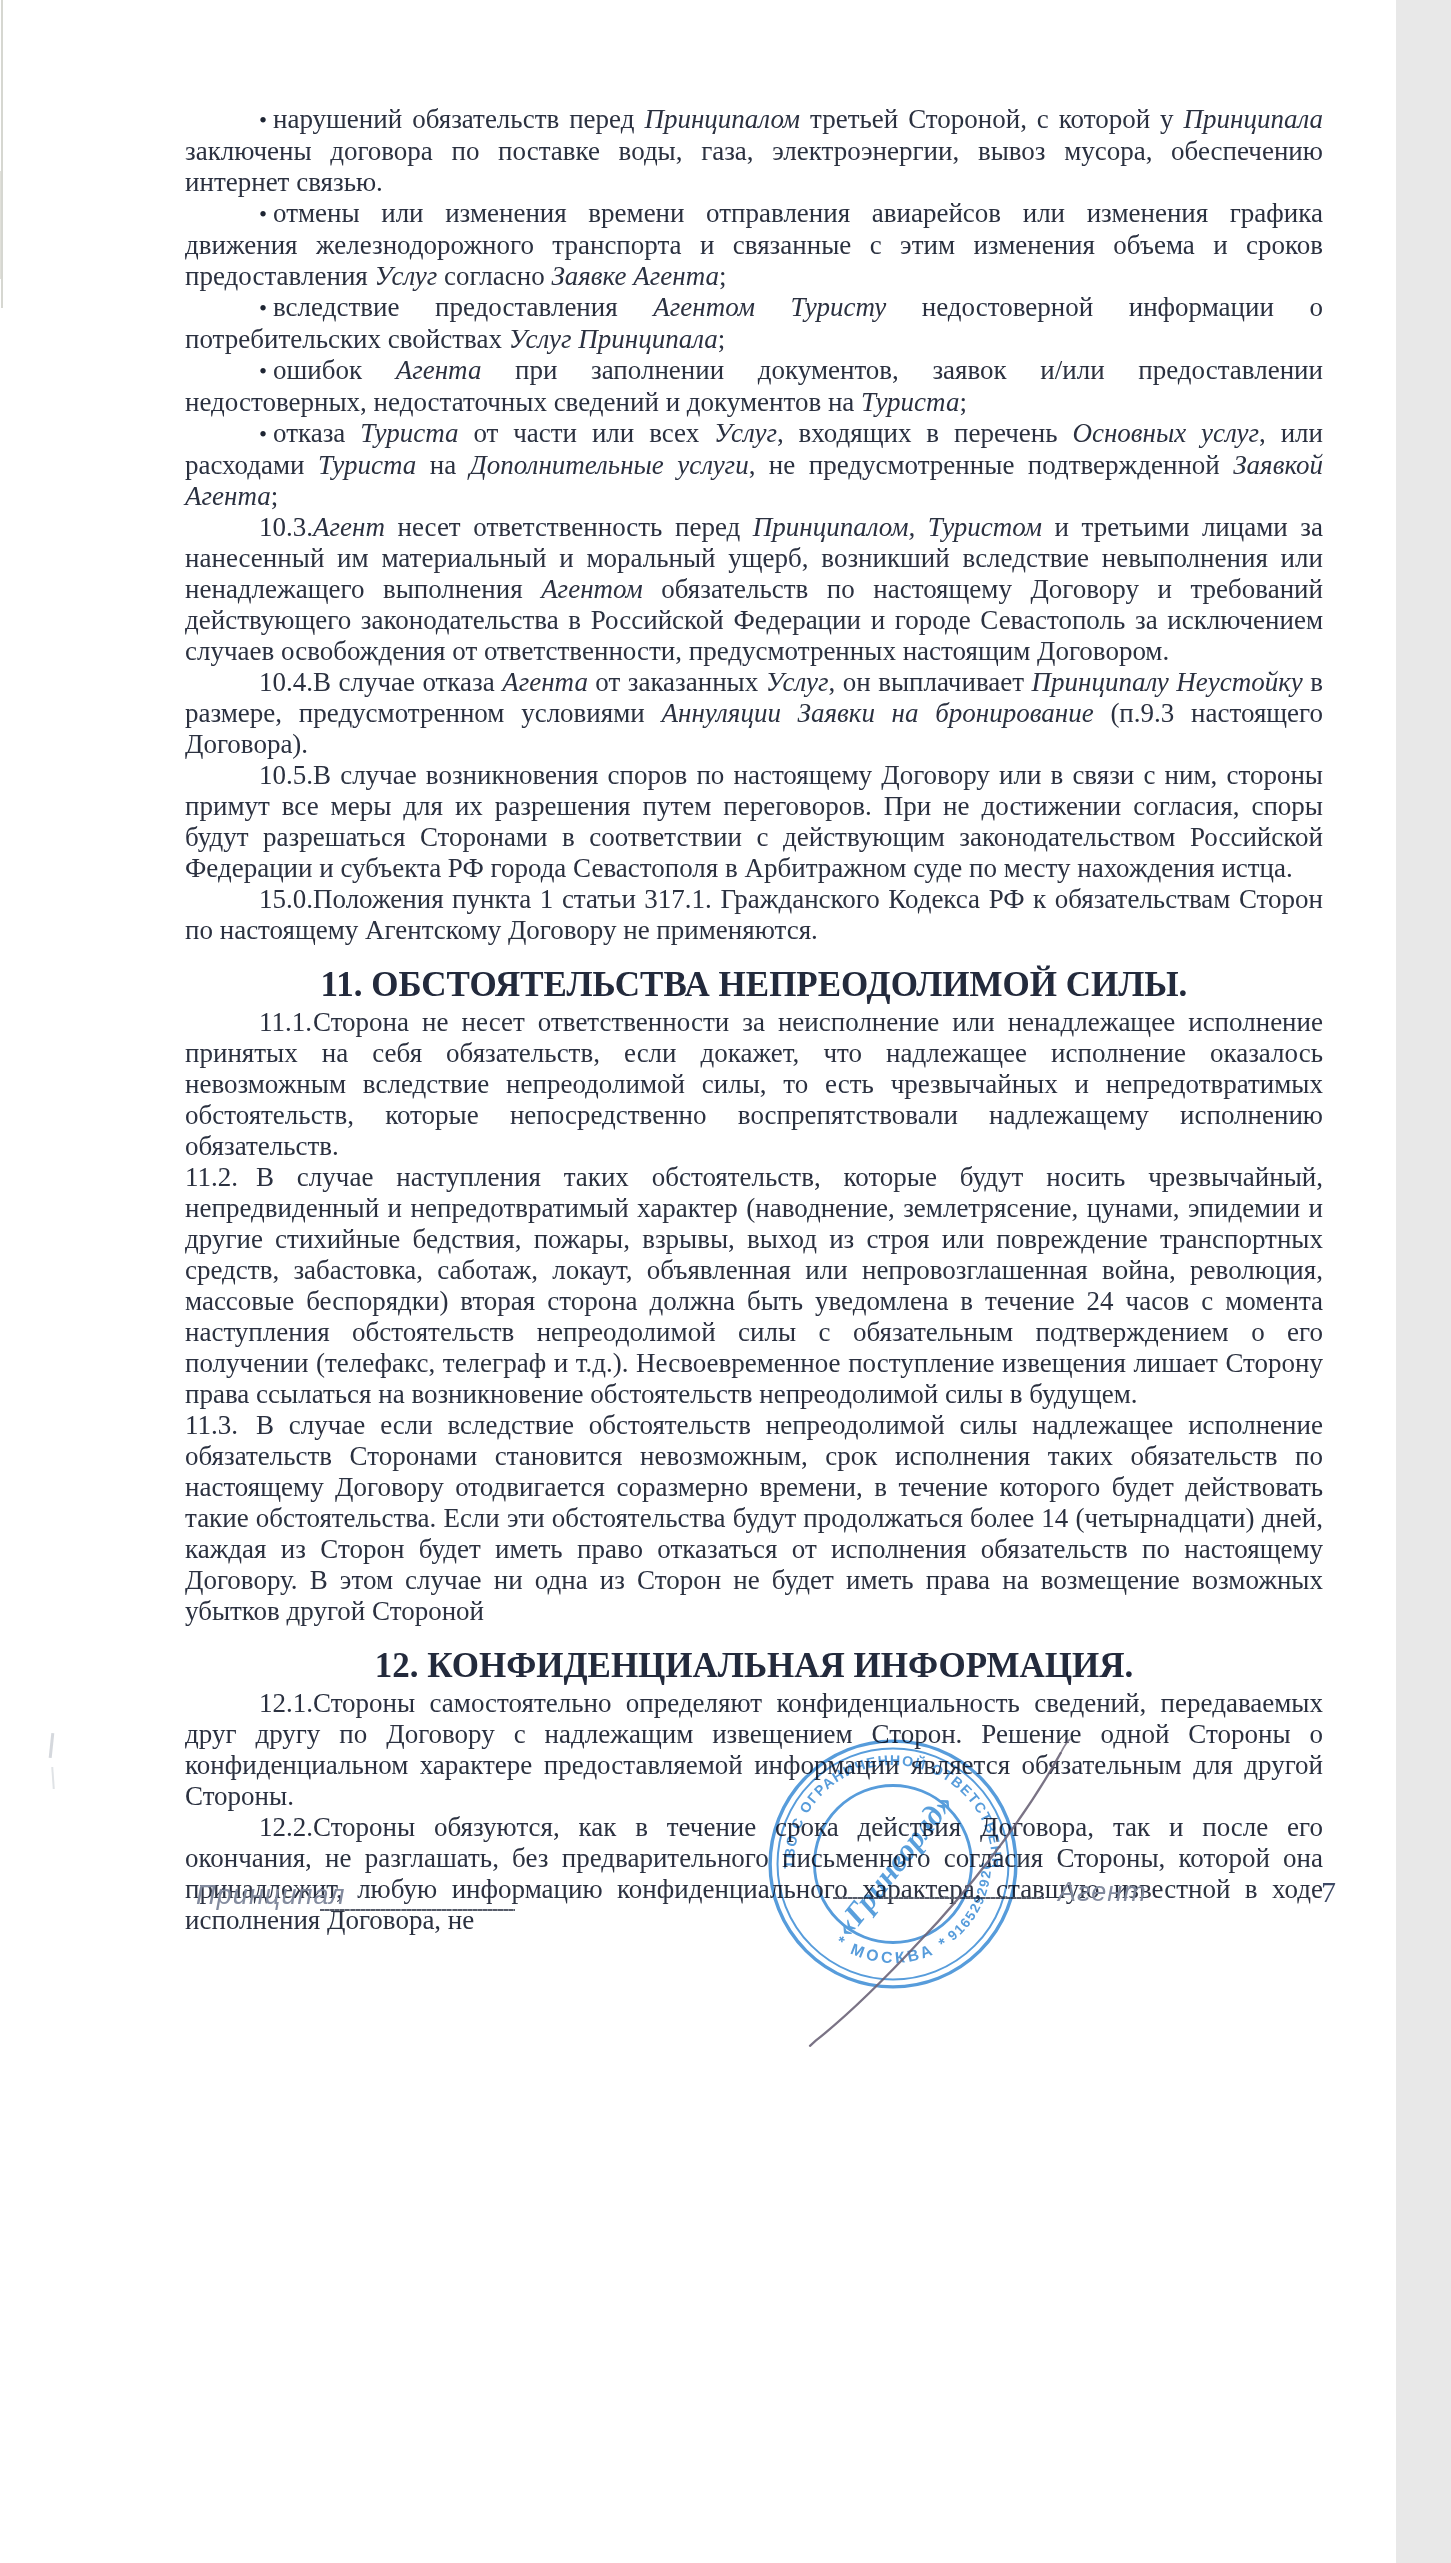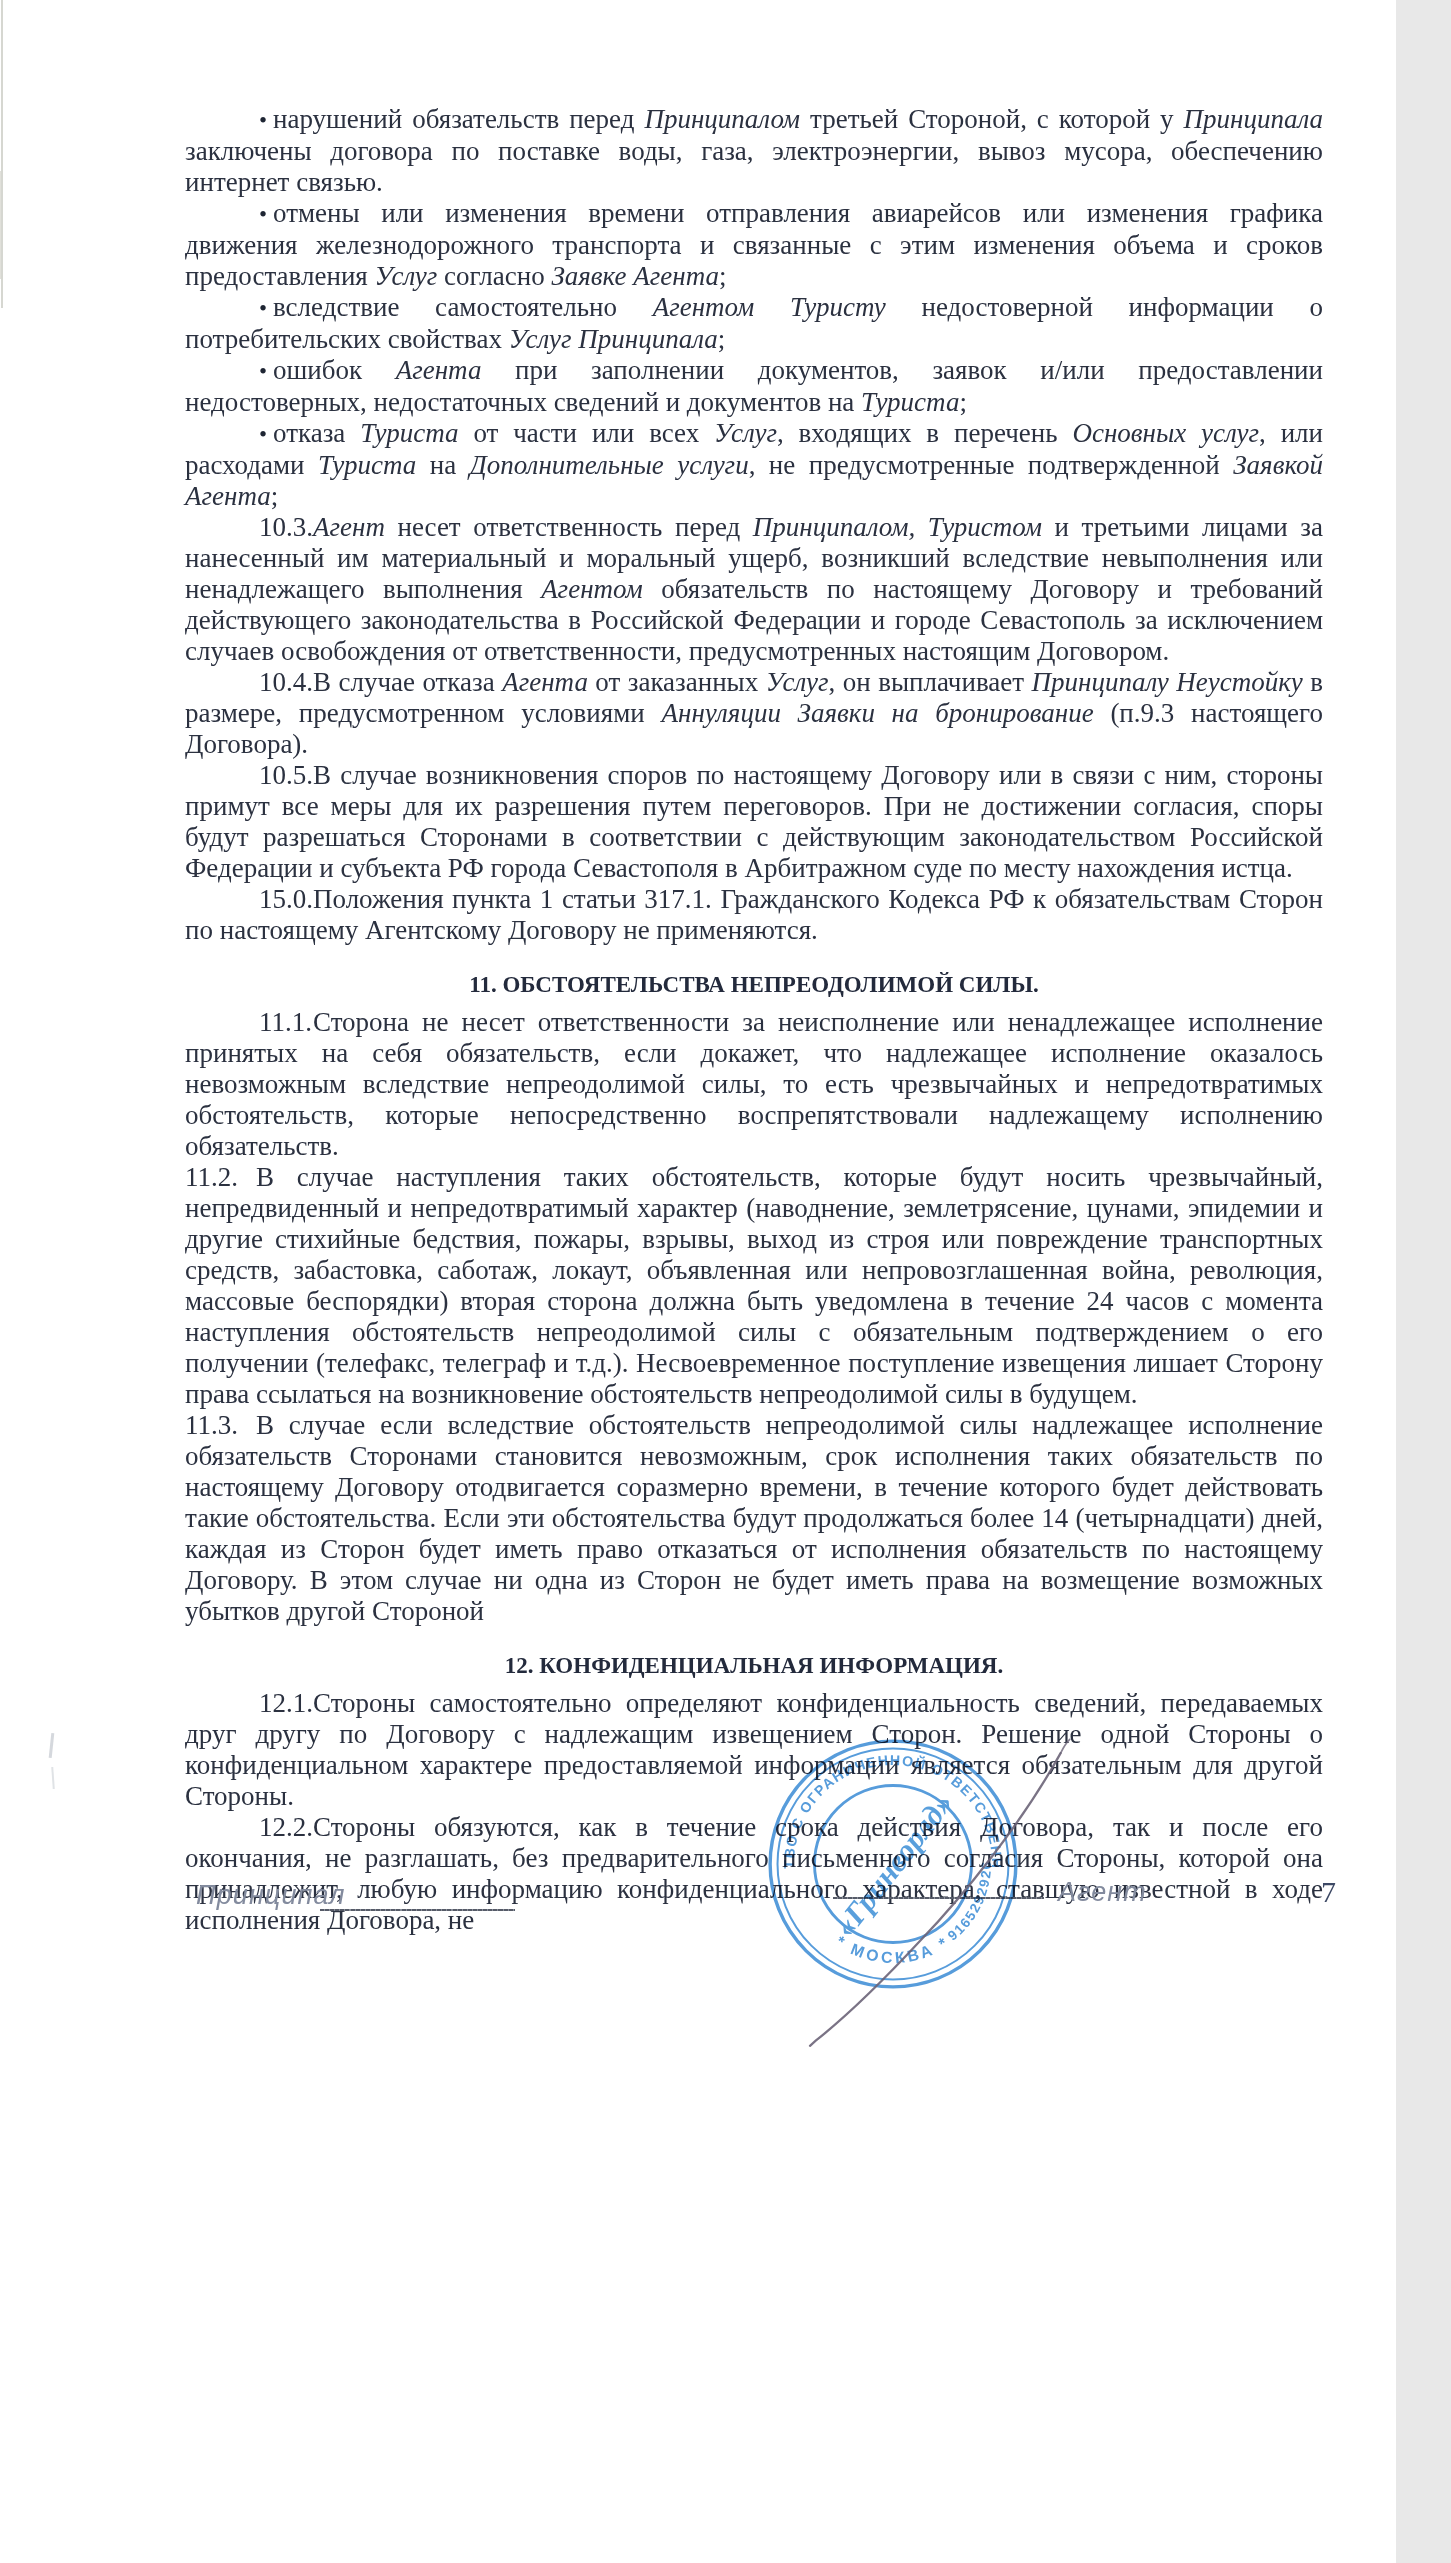--- a/index.html
+++ b/index.html
@@ -27,21 +27,21 @@
     font-size:23px;
     color:#1e2533;
   }
   .num{display:inline-block;min-width:91px;}
   .num2{min-width:71px;}
   .it{font-style:italic;}
   .heading{
     text-align:center;
     font-weight:bold;
     color:#232a3c;
-    font-size:23px;
+    font-size:35px;
     margin:23px 0 6.8px 0;
     text-indent:0;
   }
   
   .footer-label{
     position:absolute;
     font-family:"Liberation Sans","DejaVu Sans",sans-serif;
     font-style:italic;
     font-size:27px;
     color:#838b9e;
@@ -84,21 +84,21 @@
   .artifact{position:absolute;}
 </style>
 </head>
 <body>
 
 <div class="page">
 
   <div class="doc">
       <div class="para"><span class="bul">•</span><span>нарушений обязательств перед </span><span class="it">Принципалом</span><span> третьей Стороной, с которой у </span><span class="it">Принципала</span><span> заключены договора по поставке воды, газа, электроэнергии, вывоз мусора, обеспечению интернет связью.</span></div>
       <div class="para"><span class="bul">•</span><span>отмены или изменения времени отправления авиарейсов или изменения графика движения железнодорожного транспорта и связанные с этим изменения объема и сроков предоставления </span><span class="it">Услуг</span><span> согласно </span><span class="it">Заявке Агента</span><span>;</span></div>
-      <div class="para"><span class="bul">•</span><span>вследствие самостоятельно </span><span class="it">Агентом Туристу</span><span> недостоверной информации о потребительских свойствах </span><span class="it">Услуг Принципала</span><span>;</span></div>
+      <div class="para"><span class="bul">•</span><span>вследствие предоставления </span><span class="it">Агентом Туристу</span><span> недостоверной информации о потребительских свойствах </span><span class="it">Услуг Принципала</span><span>;</span></div>
       <div class="para"><span class="bul">•</span><span>ошибок </span><span class="it">Агента</span><span> при заполнении документов, заявок и/или предоставлении недостоверных, недостаточных сведений и документов на </span><span class="it">Туриста</span><span>;</span></div>
       <div class="para"><span class="bul">•</span><span>отказа </span><span class="it">Туриста</span><span> от части или всех </span><span class="it">Услуг</span><span>, входящих в перечень </span><span class="it">Основных услуг</span><span>, или расходами </span><span class="it">Туриста</span><span> на </span><span class="it">Дополнительные услуги</span><span>, не предусмотренные подтвержденной </span><span class="it">Заявкой Агента</span><span>;</span></div>
       <div class="para"><span class="num">10.3.</span><span class="it">Агент</span><span> несет ответственность перед </span><span class="it">Принципалом, Туристом</span><span> и третьими лицами за нанесенный им материальный и моральный ущерб, возникший вследствие невыполнения или ненадлежащего выполнения </span><span class="it">Агентом</span><span> обязательств по настоящему Договору и требований действующего законодательства в Российской Федерации и городе Севастополь за исключением случаев освобождения от ответственности, предусмотренных настоящим Договором.</span></div>
       <div class="para"><span class="num">10.4.</span><span>В случае отказа </span><span class="it">Агента</span><span> от заказанных </span><span class="it">Услуг</span><span>, он выплачивает </span><span class="it">Принципалу Неустойку</span><span> в размере, предусмотренном условиями </span><span class="it">Аннуляции Заявки на бронирование</span><span> (п.9.3 настоящего Договора).</span></div>
       <div class="para"><span class="num">10.5.</span><span>В случае возникновения споров по настоящему Договору или в связи с ним, стороны примут все меры для их разрешения путем переговоров. При не достижении согласия, споры будут разрешаться Сторонами в соответствии с действующим законодательством Российской Федерации и субъекта РФ города Севастополя в Арбитражном суде по месту нахождения истца.</span></div>
       <div class="para"><span class="num">15.0.</span><span>Положения пункта 1 статьи 317.1. Гражданского Кодекса РФ к обязательствам Сторон по настоящему Агентскому Договору не применяются.</span></div>
       <div class="heading">11.  ОБСТОЯТЕЛЬСТВА НЕПРЕОДОЛИМОЙ СИЛЫ.</div>
       <div class="para"><span class="num">11.1.</span><span>Сторона не несет ответственности за неисполнение или ненадлежащее исполнение принятых на себя обязательств, если докажет, что надлежащее исполнение оказалось невозможным вследствие непреодолимой силы, то есть чрезвычайных и непредотвратимых обстоятельств, которые непосредственно воспрепятствовали надлежащему исполнению обязательств.</span></div>
       <div class="para flush"><span class="num num2">11.2.</span><span>В случае наступления таких обстоятельств, которые будут носить чрезвычайный, непредвиденный и непредотвратимый характер (наводнение, землетрясение, цунами, эпидемии и другие стихийные бедствия, пожары, взрывы, выход из строя или повреждение транспортных средств, забастовка, саботаж, локаут, объявленная или непровозглашенная война, революция, массовые беспорядки) вторая сторона должна быть уведомлена в течение 24 часов с момента наступления обстоятельств непреодолимой силы с обязательным подтверждением о его получении (телефакс, телеграф и т.д.). Несвоевременное поступление извещения лишает Сторону права ссылаться на возникновение обстоятельств непреодолимой силы в будущем.</span></div>
       <div class="para flush"><span class="num num2">11.3.</span><span>В случае если вследствие обстоятельств непреодолимой силы надлежащее исполнение обязательств Сторонами становится невозможным, срок исполнения таких обязательств по настоящему Договору отодвигается соразмерно времени, в течение которого будет действовать такие обстоятельства. Если эти обстоятельства будут продолжаться более 14 (четырнадцати) дней, каждая из Сторон будет иметь право отказаться от исполнения обязательств по настоящему Договору. В этом случае ни одна из Сторон не будет иметь права на возмещение возможных убытков другой Стороной</span></div>

